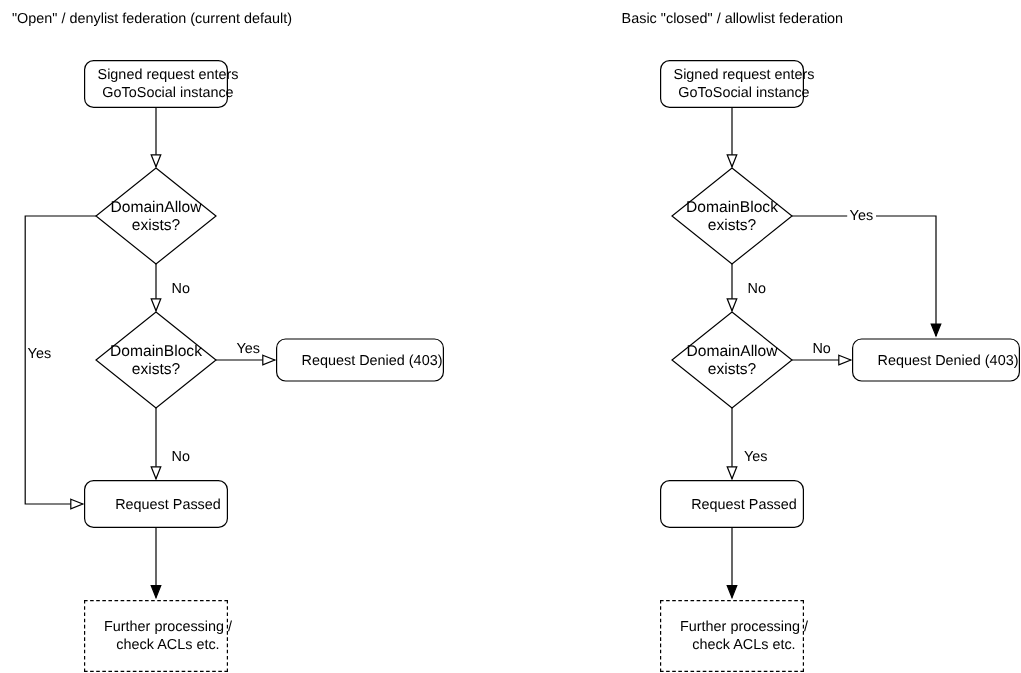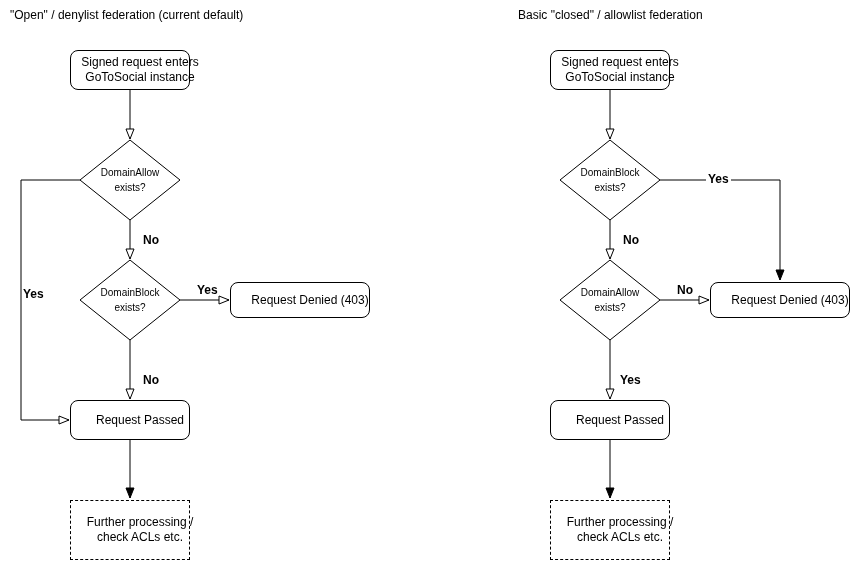--- a/index.html
+++ b/index.html
@@ -36,31 +36,30 @@
     padding-left: 20px;
   }
   .node.dashed { border-style: dashed; border-radius: 0; text-align: right; }
   .diamond-label {
     position: absolute;
     display: flex;
     flex-direction: column;
     align-items: center;
     justify-content: center;
     text-align: center;
-    font-size: 10px;
+    font-size: 13px;
     line-height: 15px;
     white-space: nowrap;
     pointer-events: none;
   }
   .edge-label {
     position: absolute;
     font-size: 12px;
     line-height: 13px;
     white-space: nowrap;
-    font-weight: bold;
   }
   .edge-label.on-line { background: #ffffff; padding: 0 2px; }
 </style>
 </head>
 <body>
 
 <div class="canvas">
 
   <svg class="edges-svg" width="851" height="561" viewBox="0 0 851 561">
     <defs>

